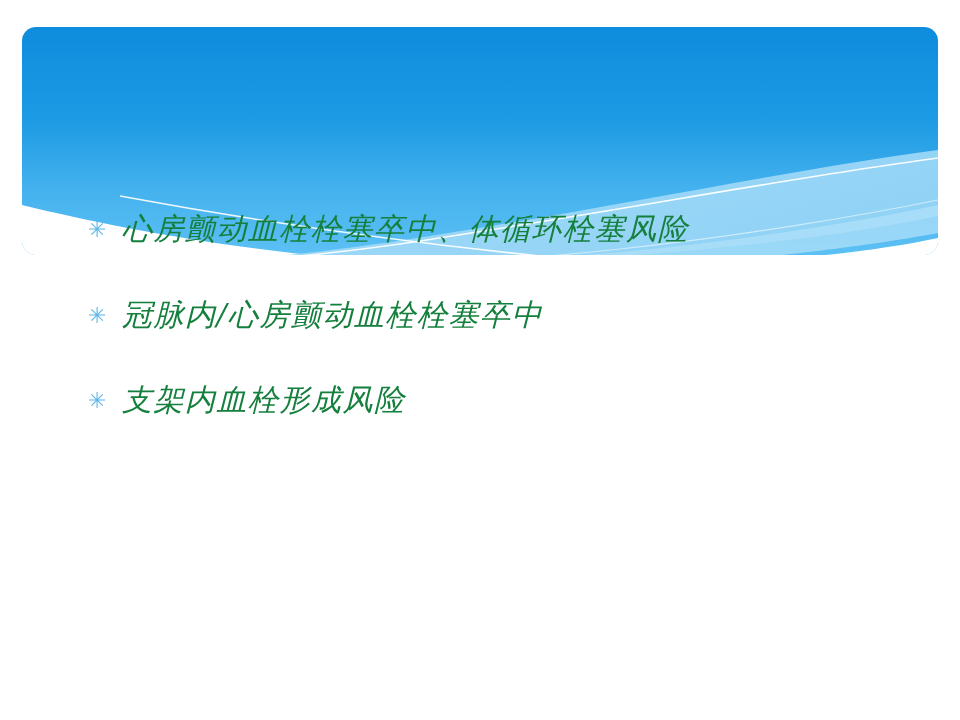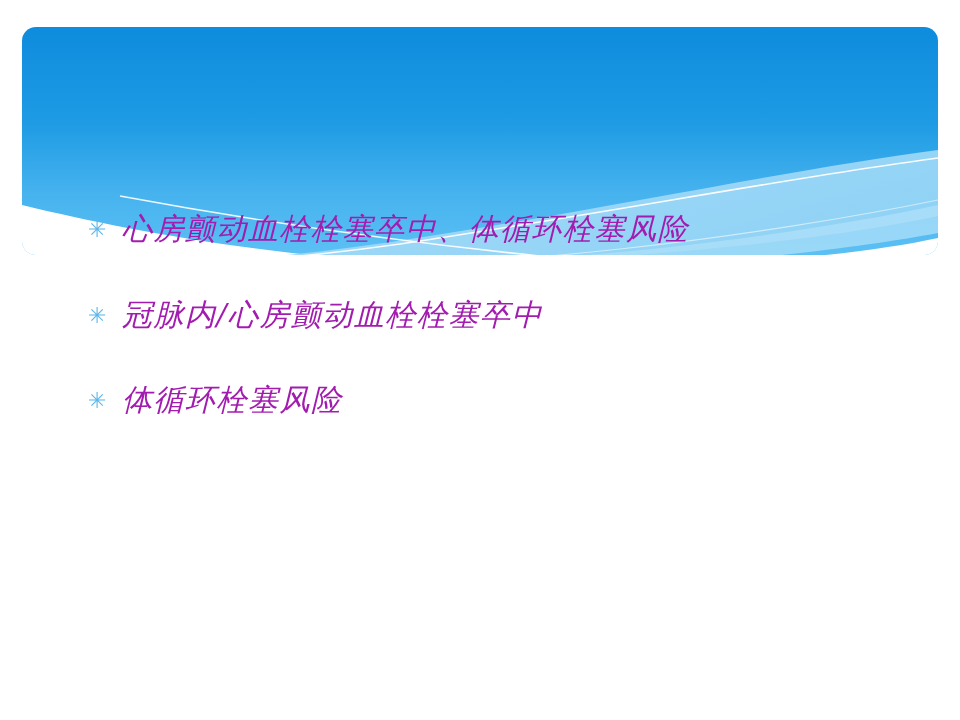--- a/index.html
+++ b/index.html
@@ -49,21 +49,21 @@
     color: #5EB7E8;
     width: 34px;
     flex: 0 0 34px;
     font-family: "DejaVu Sans", sans-serif;
     position: relative;
     top: -2px;
   }
   .bullet-text {
     font-size: 30px;
     line-height: 38px;
-    color: #a21caf;
+    color: #15803d;
     letter-spacing: 1.5px;
     font-family: "DejaVu Serif", "Liberation Serif", serif;
     font-style: italic;
     font-weight: 400;
   }
 </style>
 </head>
 <body>
 
 <div id="slide">
@@ -112,17 +112,17 @@
     <li class="bullet-row r0">
       <span class="bullet-marker">✳</span>
       <span class="bullet-text">心房颤动血栓栓塞卒中、体循环栓塞风险</span>
     </li>
     <li class="bullet-row r1">
       <span class="bullet-marker">✳</span>
       <span class="bullet-text">冠脉内/心房颤动血栓栓塞卒中</span>
     </li>
     <li class="bullet-row r2">
       <span class="bullet-marker">✳</span>
-      <span class="bullet-text">体循环栓塞风险</span>
+      <span class="bullet-text">支架内血栓形成风险</span>
     </li>
   </ul>
 
 </div>
 
 </body></html>

